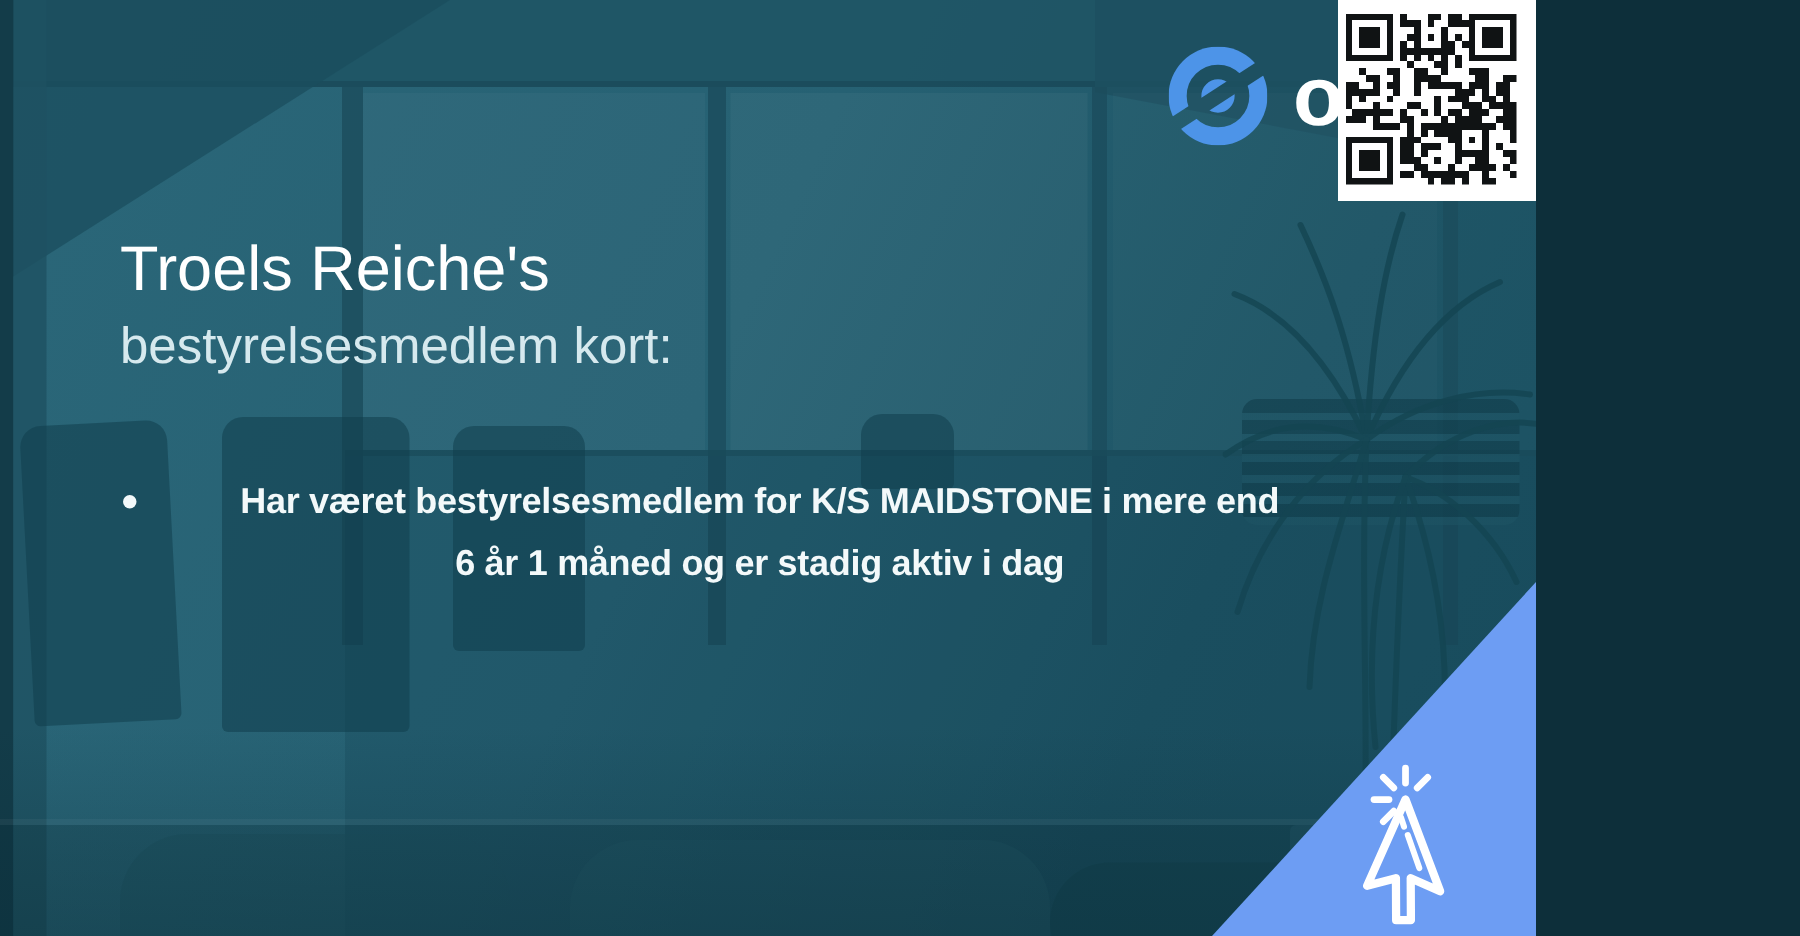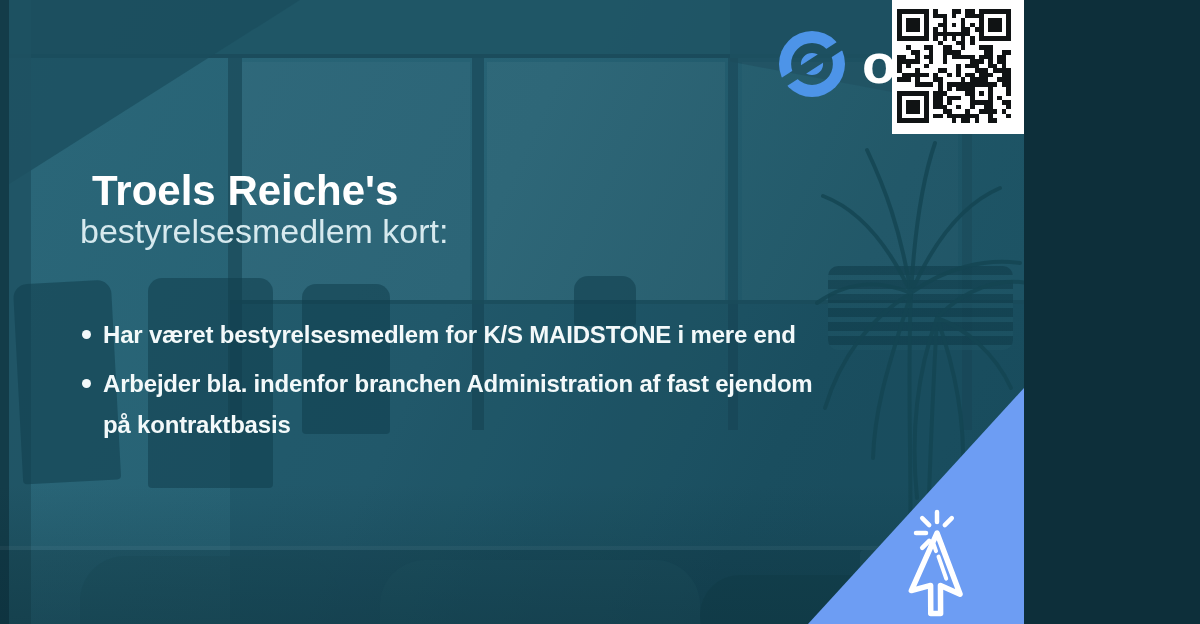--- a/index.html
+++ b/index.html
@@ -39,25 +39,25 @@
   .floor{left:0;top:550px;right:0;bottom:0;background:rgba(8,40,50,.22);}
   .vignette{left:0;right:0;bottom:0;height:140px;background:linear-gradient(rgba(10,45,56,0),rgba(10,45,56,.32));}
   
   .logo-row{position:absolute;left:779px;top:31px;display:flex;align-items:center;gap:17px;}
   .wordmark{color:var(--text-white);font-size:56px;font-weight:bold;letter-spacing:-1px;line-height:1;}
   .reg{color:var(--text-white);font-size:15px;font-weight:bold;align-self:flex-start;margin:8px 0 0 -6px;}
   
   .qr-box{position:absolute;top:0;right:0;width:132px;height:134px;background:#ffffff;}
   .qr-box svg{position:absolute;left:5px;top:9px;width:114px;height:114px;shape-rendering:crispEdges;}
   
-  .title{position:absolute;left:80px;top:158px;margin:12px;color:var(--text-white);
-    font-size:42px;font-weight:bold;line-height:1;white-space:nowrap;}
+  .title{position:absolute;left:80px;top:158px;margin:0;color:var(--text-white);
+    font-size:42px;font-weight:normal;line-height:1;white-space:nowrap;}
   .subtitle{position:absolute;left:80px;top:213px;margin:0;color:var(--subtitle-white);
     font-size:34px;font-weight:normal;line-height:1.1;white-space:nowrap;}
-  .bullets{position:absolute;left:80px;top:314px;width:830px;margin:0;padding:0;list-style:none;}
+  .bullets{position:absolute;left:80px;top:314px;width:830px;margin:0;padding:0;list-style:none;text-align:center;}
   .bullets li{position:relative;padding-left:23px;margin-bottom:8px;color:#F3F9FA;
     font-size:24px;font-weight:bold;line-height:41px;letter-spacing:-0.2px;}
   .bullets .dot{position:absolute;left:2px;top:16px;width:9px;height:9px;border-radius:50%;background:#F3F9FA;}
   .bullets .ln{display:block;white-space:nowrap;}
   
   .corner{position:absolute;right:0;bottom:0;width:216px;height:236px;background:var(--triangle-blue);
     clip-path:polygon(100% 0,100% 100%,0 100%);}
   .corner svg{position:absolute;right:6px;bottom:4px;width:118px;height:122px;}
 </style>
 </head>
@@ -462,25 +462,21 @@
       </svg>
   </div>
 
   <h1 class="title">Troels Reiche's</h1>
   <h2 class="subtitle">bestyrelsesmedlem kort:</h2>
 
   <ul class="bullets">
     <li>
       <span class="dot"></span>
       <span class="ln">Har været bestyrelsesmedlem for K/S MAIDSTONE i mere end</span>
-    </li>
-    <li>
-      <span class="dot"></span>
-      <span class="ln">Arbejder bla. indenfor branchen Administration af fast ejendom</span>
-      <span class="ln">på kontraktbasis</span>
+      <span class="ln">6 år 1 måned og er stadig aktiv i dag</span>
     </li>
   </ul>
 
   <div class="corner">
     <svg viewBox="0 0 118 122" aria-hidden="true">
       <g stroke="#ffffff" stroke-width="4.5" stroke-linecap="round">
         <line x1="37" y1="24" x2="37" y2="14"></line>
         <line x1="29.2" y1="27.2" x2="22.2" y2="20.2"></line>
         <line x1="26" y1="35" x2="16" y2="35"></line>
         <line x1="29.2" y1="42.8" x2="22.2" y2="49.8"></line>

